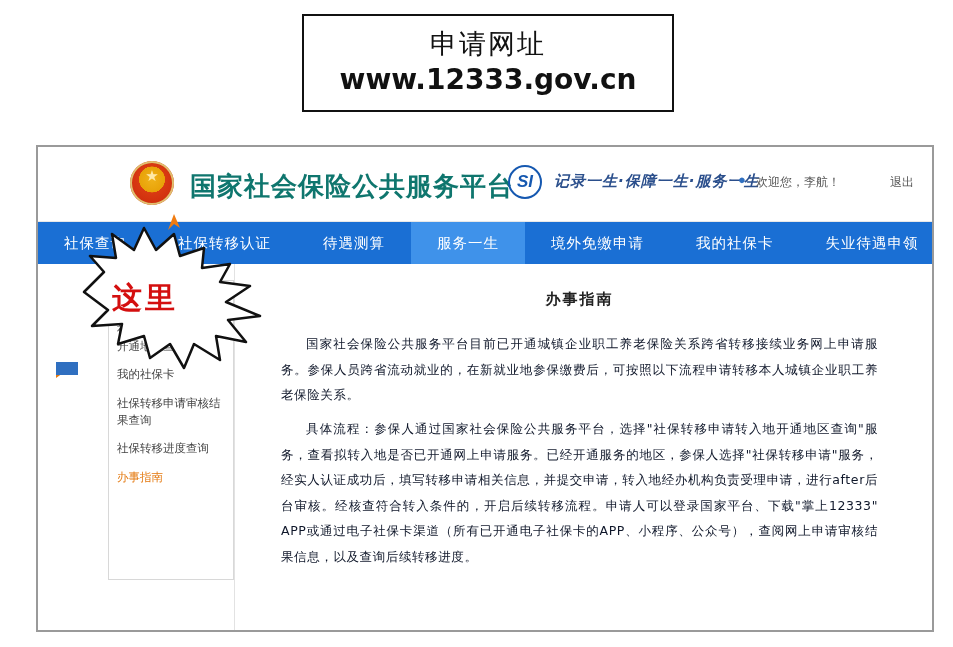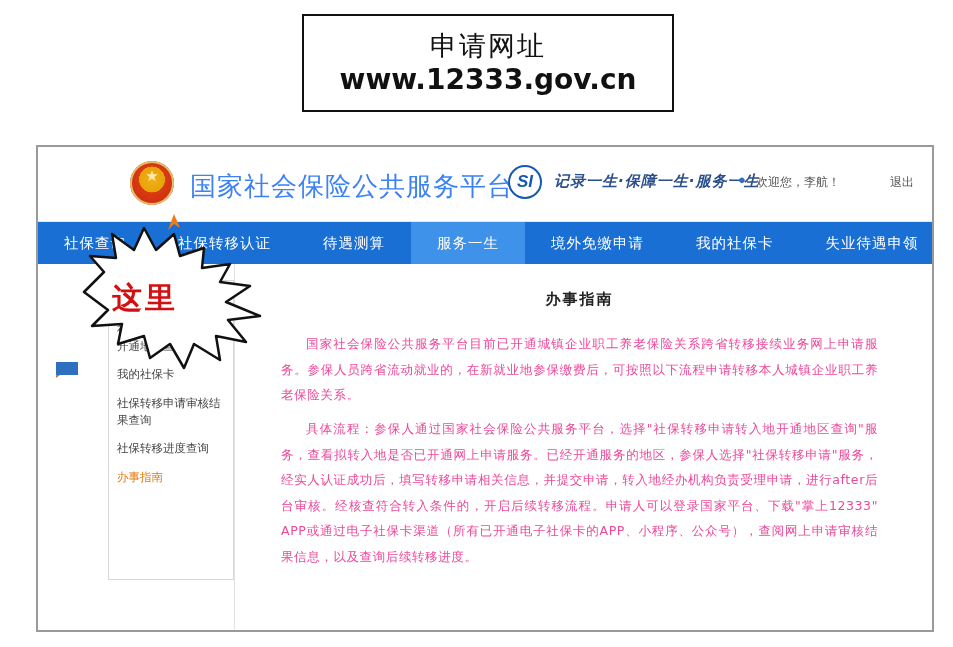--- a/index.html
+++ b/index.html
@@ -29,21 +29,21 @@
     display: flex;
     flex-direction: column;
     align-items: center;
     justify-content: center;
   }
   .url-title {
     font-size: 27px;
     color: #111111;
     letter-spacing: 2px;
     line-height: 1.2;
-    font-family: Liberation Sans, sans-serif;
+    font-family: Liberation Mono, monospace;
   }
   .url-value {
     font-size: 28px;
     font-weight: bold;
     color: #111111;
     margin-top: 0;
     letter-spacing: 0px;
     font-family: "DejaVu Sans", sans-serif;
   }
 
@@ -84,22 +84,22 @@
     top: 6px;
     text-align: center;
     font-size: 15px;
     color: #ffe9a8;
   }
   .site-title {
     position: absolute;
     left: 152px;
     top: 22px;
     font-size: 26px;
-    font-weight: normal;
-    color: #3b82f6;
+    font-weight: bold;
+    color: #0f766e;
     letter-spacing: 1px;
     font-family: "DejaVu Sans", sans-serif;
   }
   .si-badge {
     position: absolute;
     left: 470px;
     top: 18px;
     width: 34px;
     height: 34px;
     border-radius: 50%;
@@ -247,21 +247,21 @@
     text-align: center;
     font-size: 15px;
     color: #222222;
     font-weight: bold;
     letter-spacing: 2px;
     margin-bottom: 22px;
     font-family: "DejaVu Sans", sans-serif;
   }
   .content-para {
     font-size: 12.5px;
-    color: #ec4899;
+    color: #0f172a;
     line-height: 2.05;
     text-align: justify;
     text-indent: 2em;
     letter-spacing: 0.6px;
     margin: 0 0 8px 0;
     font-family: "DejaVu Sans", sans-serif;
   }
 
   
   .starburst {

